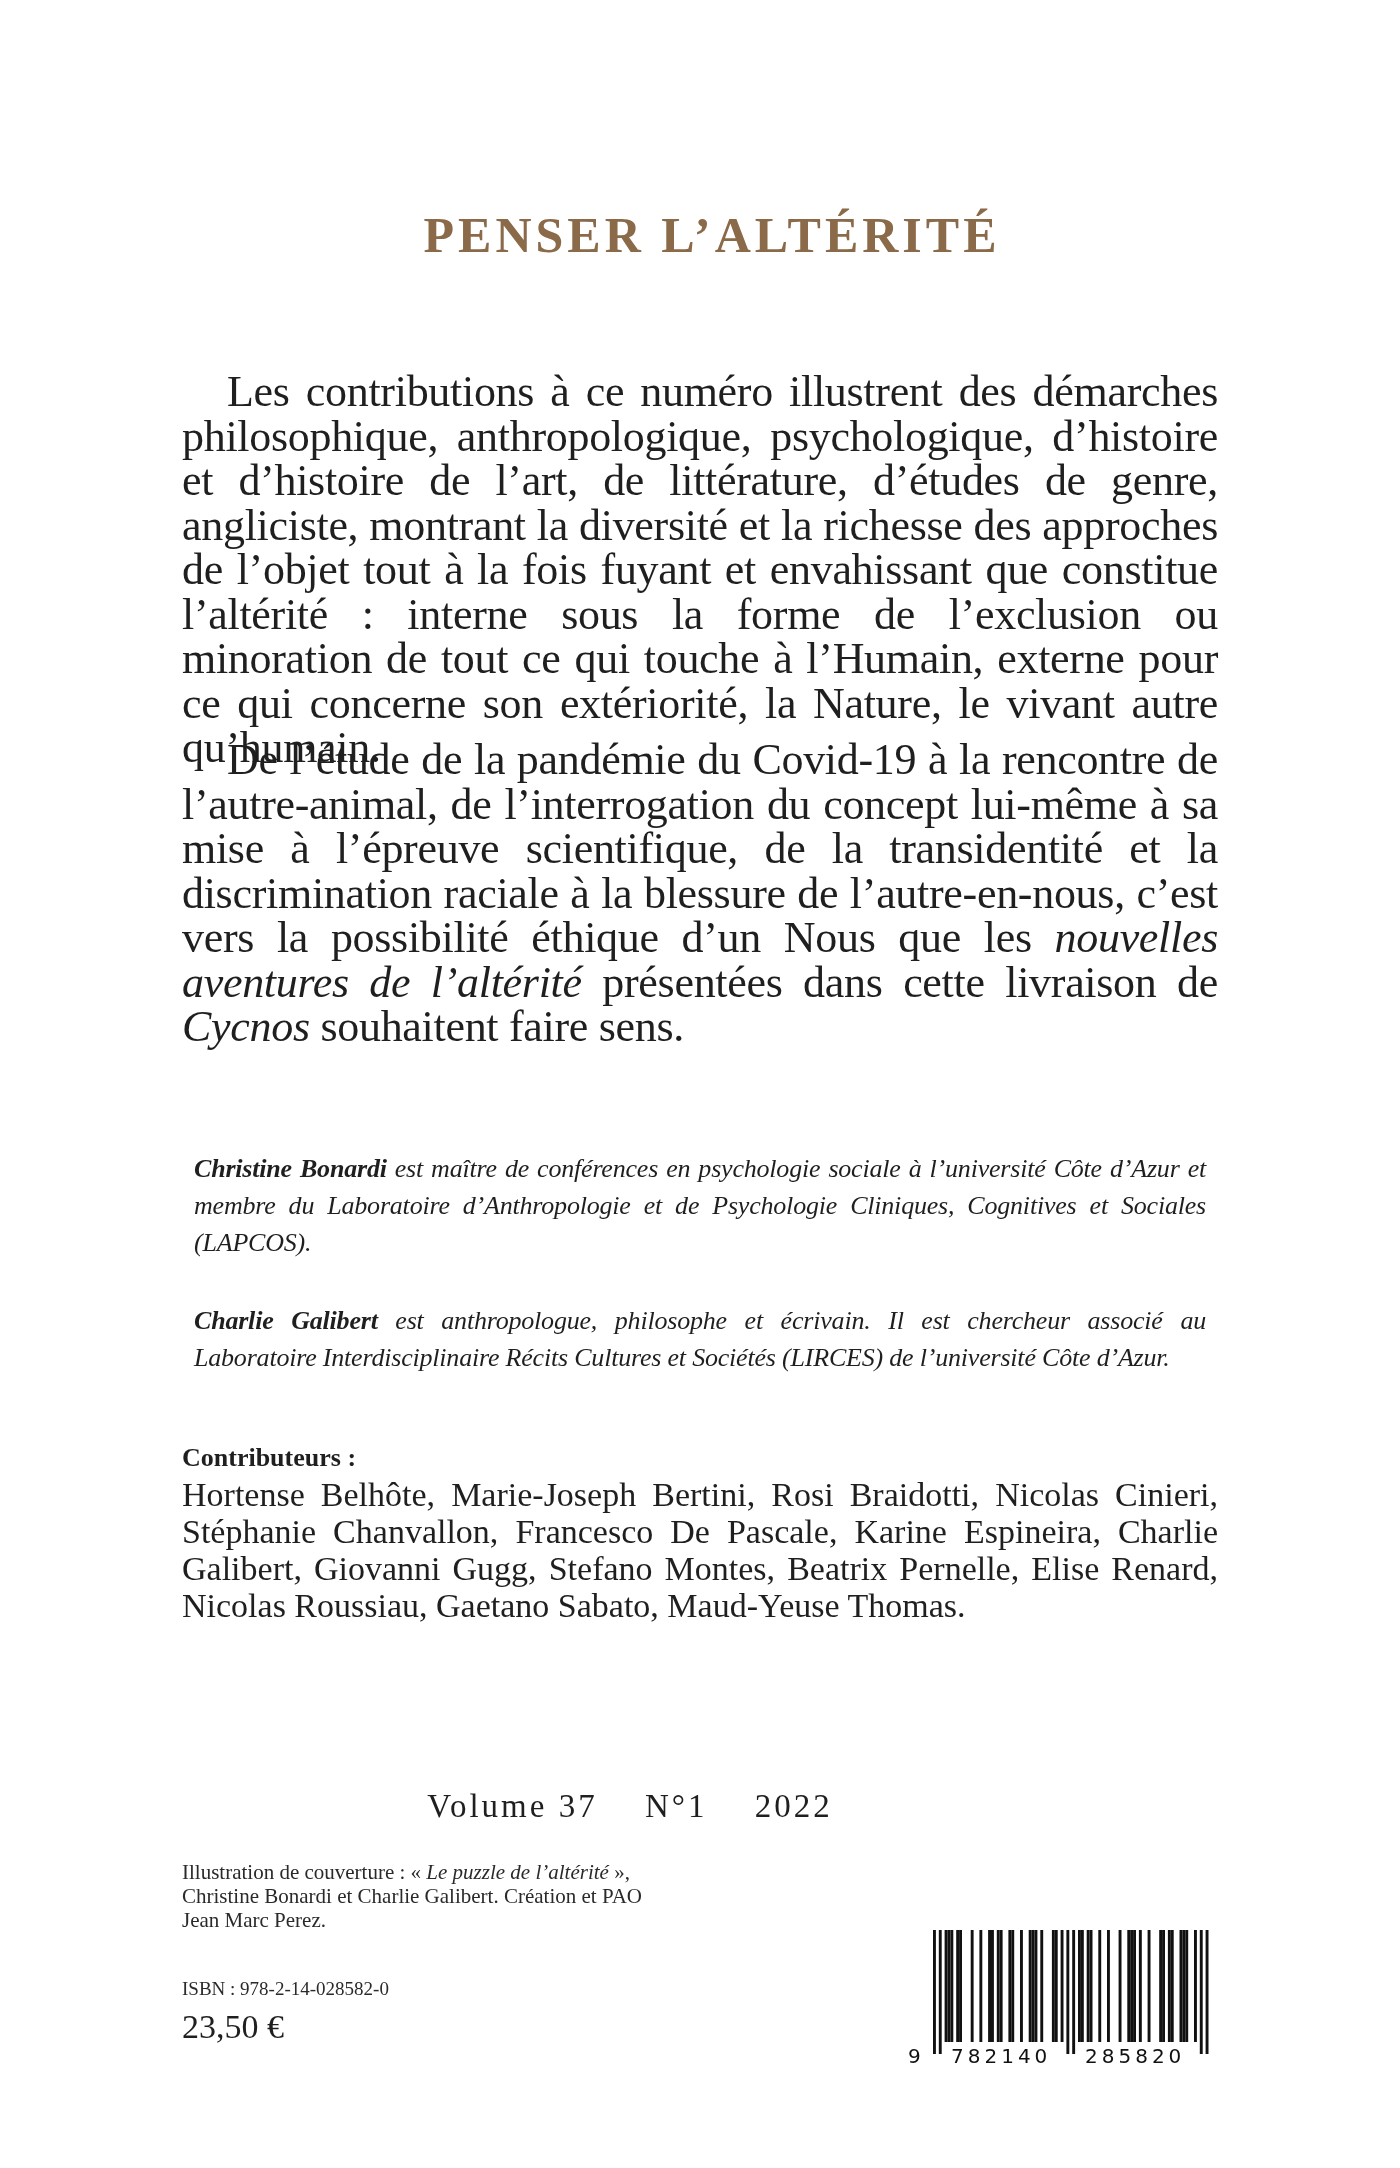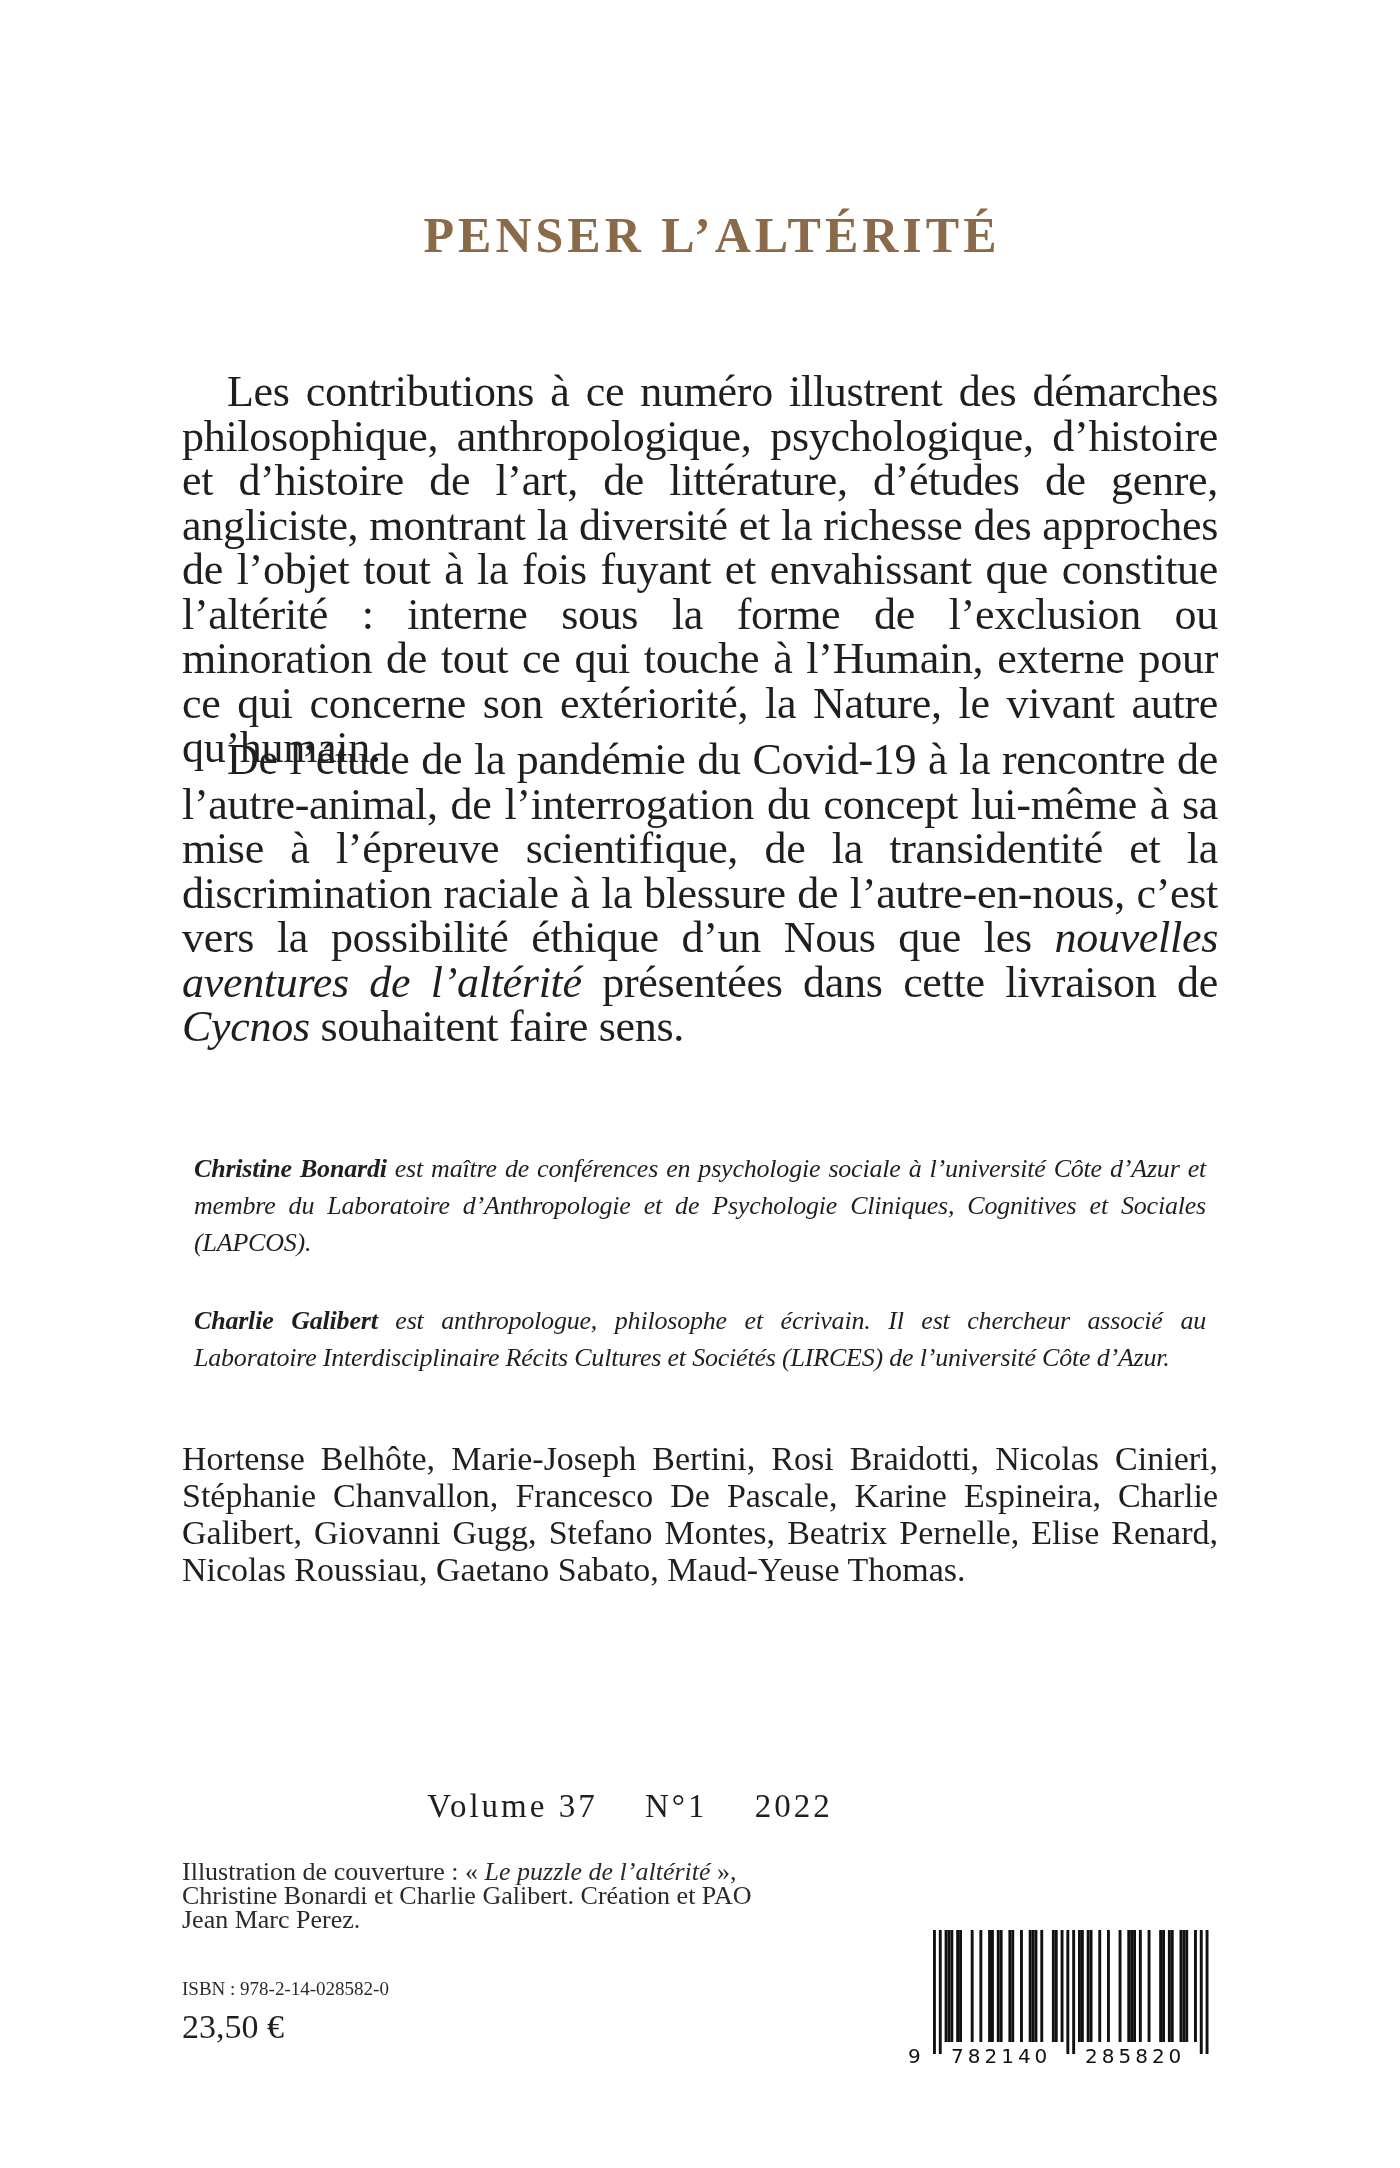--- a/index.html
+++ b/index.html
@@ -17,21 +17,21 @@
     .bio b { font-weight: bold; }
     #bio1 { top: 1138px; }
     #bio2 { top: 1290px; }
     #contrib { top: 1440px; }
     .contrib-head { font-weight: bold; font-size: 26px; line-height: 36px; margin: 0; }
     .contrib-list { font-size: 34px; line-height: 37px; text-align: justify; margin: 0; }
     .issue { position: absolute; left: 0; width: 1260px; top: 1788px; text-align: center;
              font-size: 33px; letter-spacing: 3px; color: #1f1f1f; }
     .issue span { margin: 0 18px; }
     .credits { position: absolute; left: 182px; top: 1860px; width: 680px;
-               font-size: 26px; line-height: 24px; color: #2a2a2a; margin: 0; }
+               font-size: 21px; line-height: 24px; color: #2a2a2a; margin: 0; }
     .credits i { font-style: italic; }
     .isbn { position: absolute; left: 182px; top: 1972px; font-size: 19px; color: #2a2a2a; margin-top: 6px; }
     .price { position: absolute; left: 182px; top: 2008px; font-size: 34px; color: #1f1f1f; }
     .barcode { position: absolute; left: 905px; top: 1925px; width: 320px; height: 145px; }
   </style>
 </head>
 <body>
 
 <div class="title">PENSER L’ALTÉRITÉ</div>
 
@@ -45,20 +45,21 @@
 
 <div class="col" id="bio1">
   <p class="bio"><b>Christine Bonardi</b><span> est maître de conférences en psychologie sociale à l’université Côte d’Azur et membre du Laboratoire d’Anthropologie et de Psychologie Cliniques, Cognitives et Sociales (LAPCOS).</span></p>
 </div>
 
 <div class="col" id="bio2">
   <p class="bio"><b>Charlie Galibert</b><span> est anthropologue, philosophe et écrivain. Il est chercheur associé au Laboratoire Interdisciplinaire Récits Cultures et Sociétés (LIRCES) de l’université Côte d’Azur.</span></p>
 </div>
 
 <div class="col" id="contrib">
+  <p class="contrib-head">Contributeurs :</p>
   <p class="contrib-list">Hortense Belhôte, Marie-Joseph Bertini, Rosi Braidotti, Nicolas Cinieri, Stéphanie Chanvallon, Francesco De Pascale, Karine Espineira, Charlie Galibert, Giovanni Gugg, Stefano Montes, Beatrix Pernelle, Elise Renard, Nicolas Roussiau, Gaetano Sabato, Maud-Yeuse Thomas.</p>
 </div>
 
 <div class="issue">
   <span>Volume 37</span>
   <span>N°1</span>
   <span>2022</span>
 </div>
 
 <p class="credits"><span>Illustration de couverture : « </span><i>Le puzzle de l’altérité</i><span> »,</span><br><span>Christine Bonardi et Charlie Galibert. Création et PAO</span><br><span>Jean Marc Perez.</span></p>

